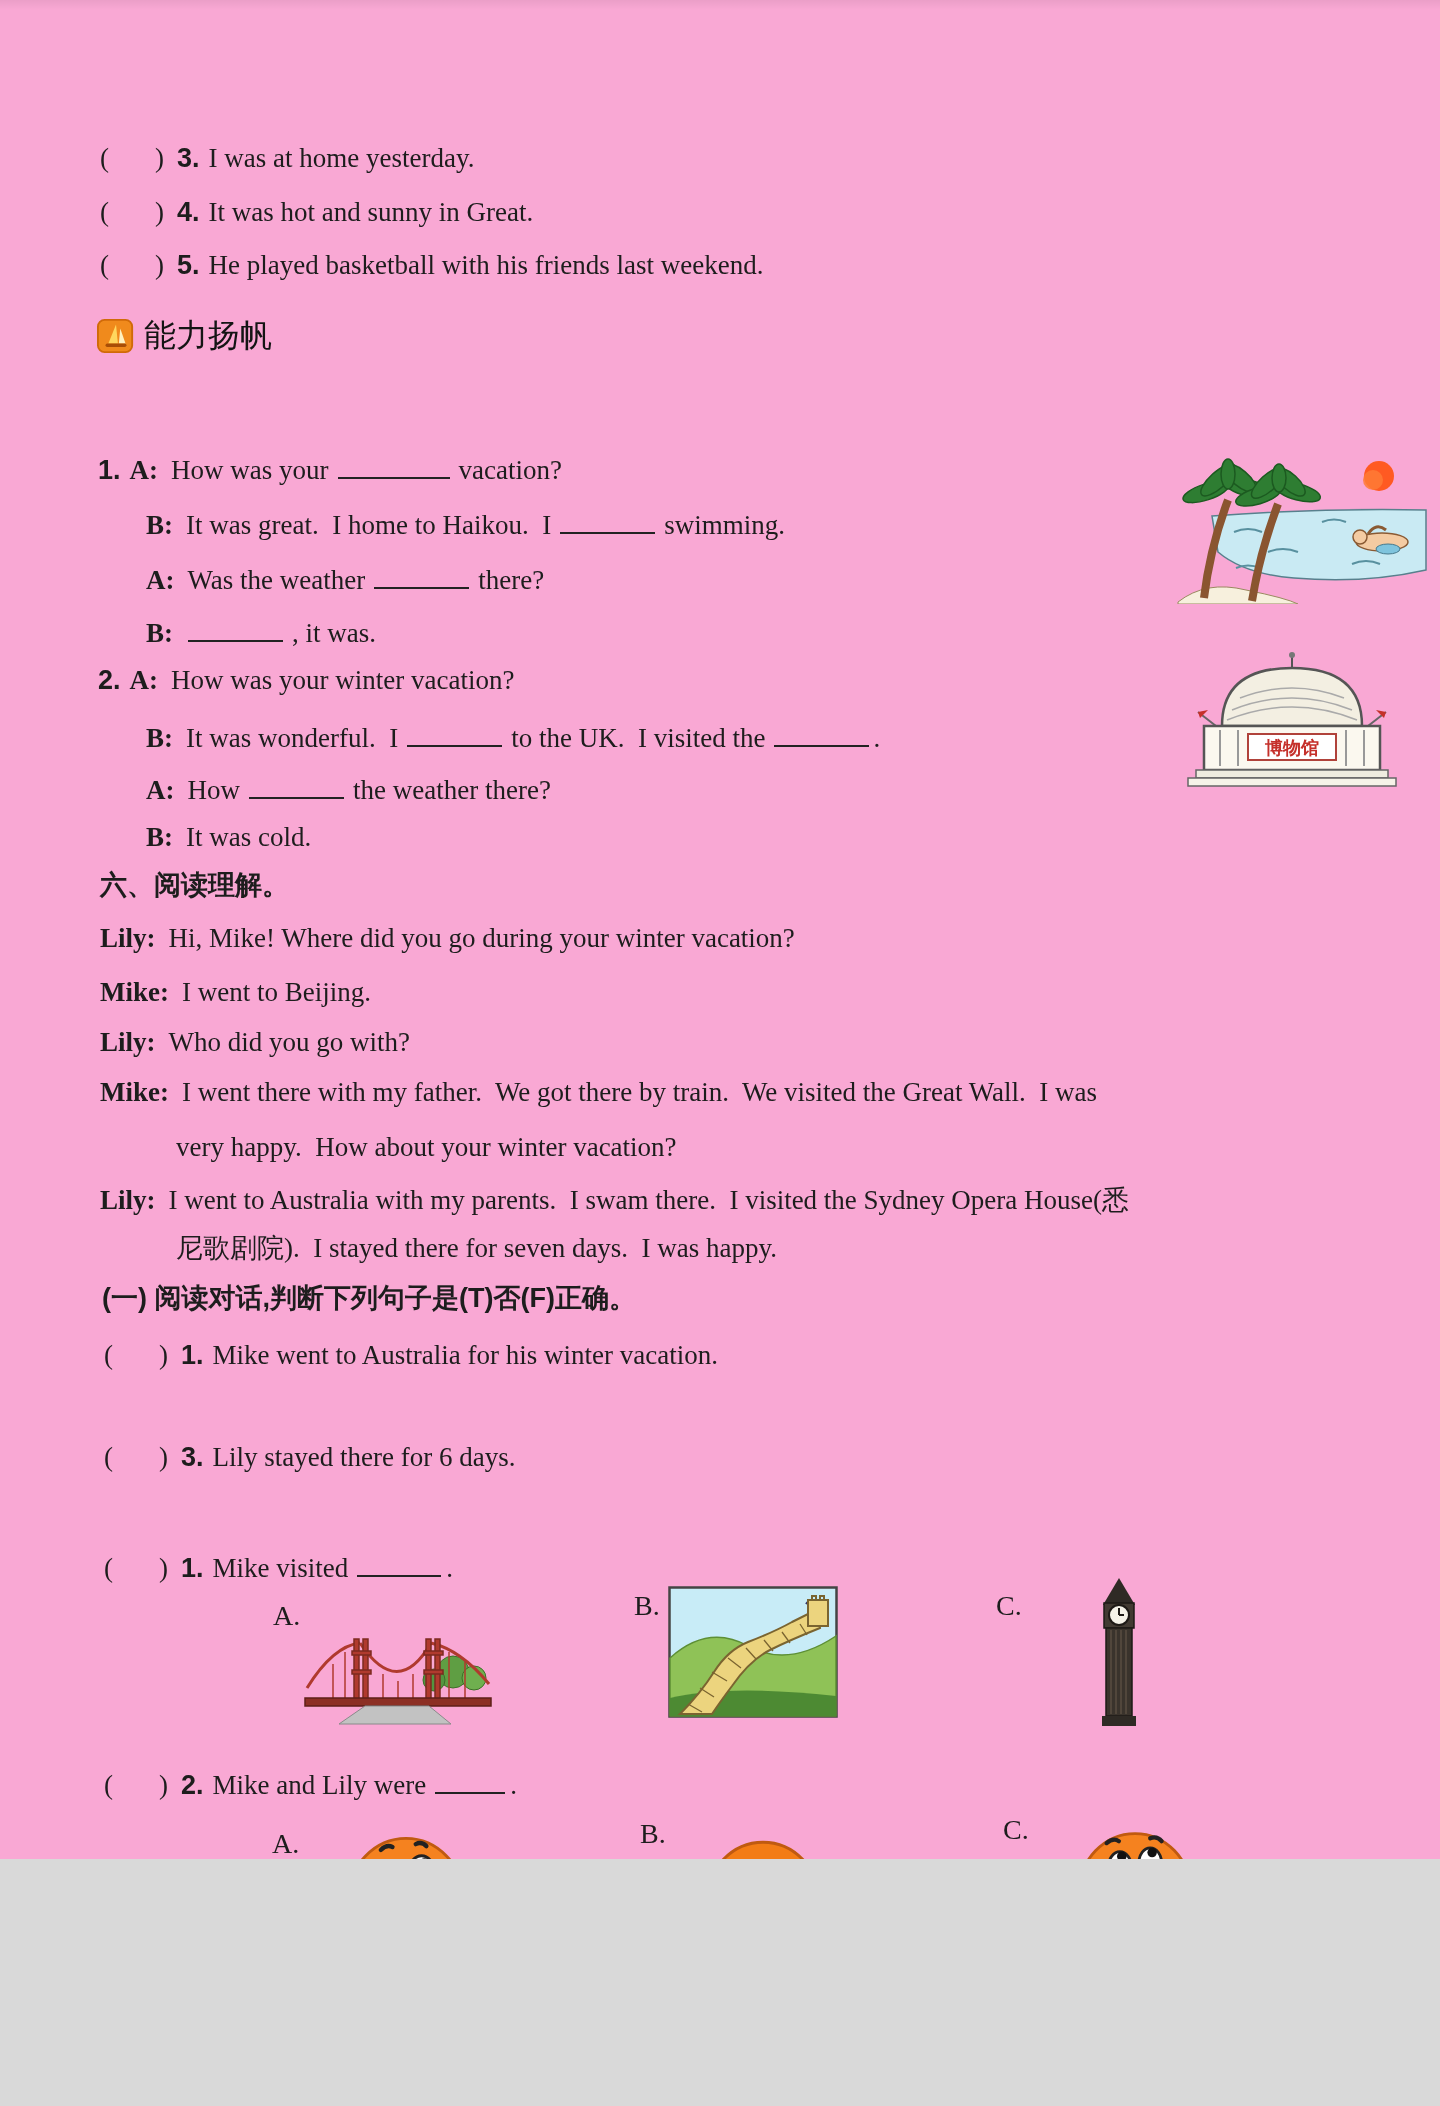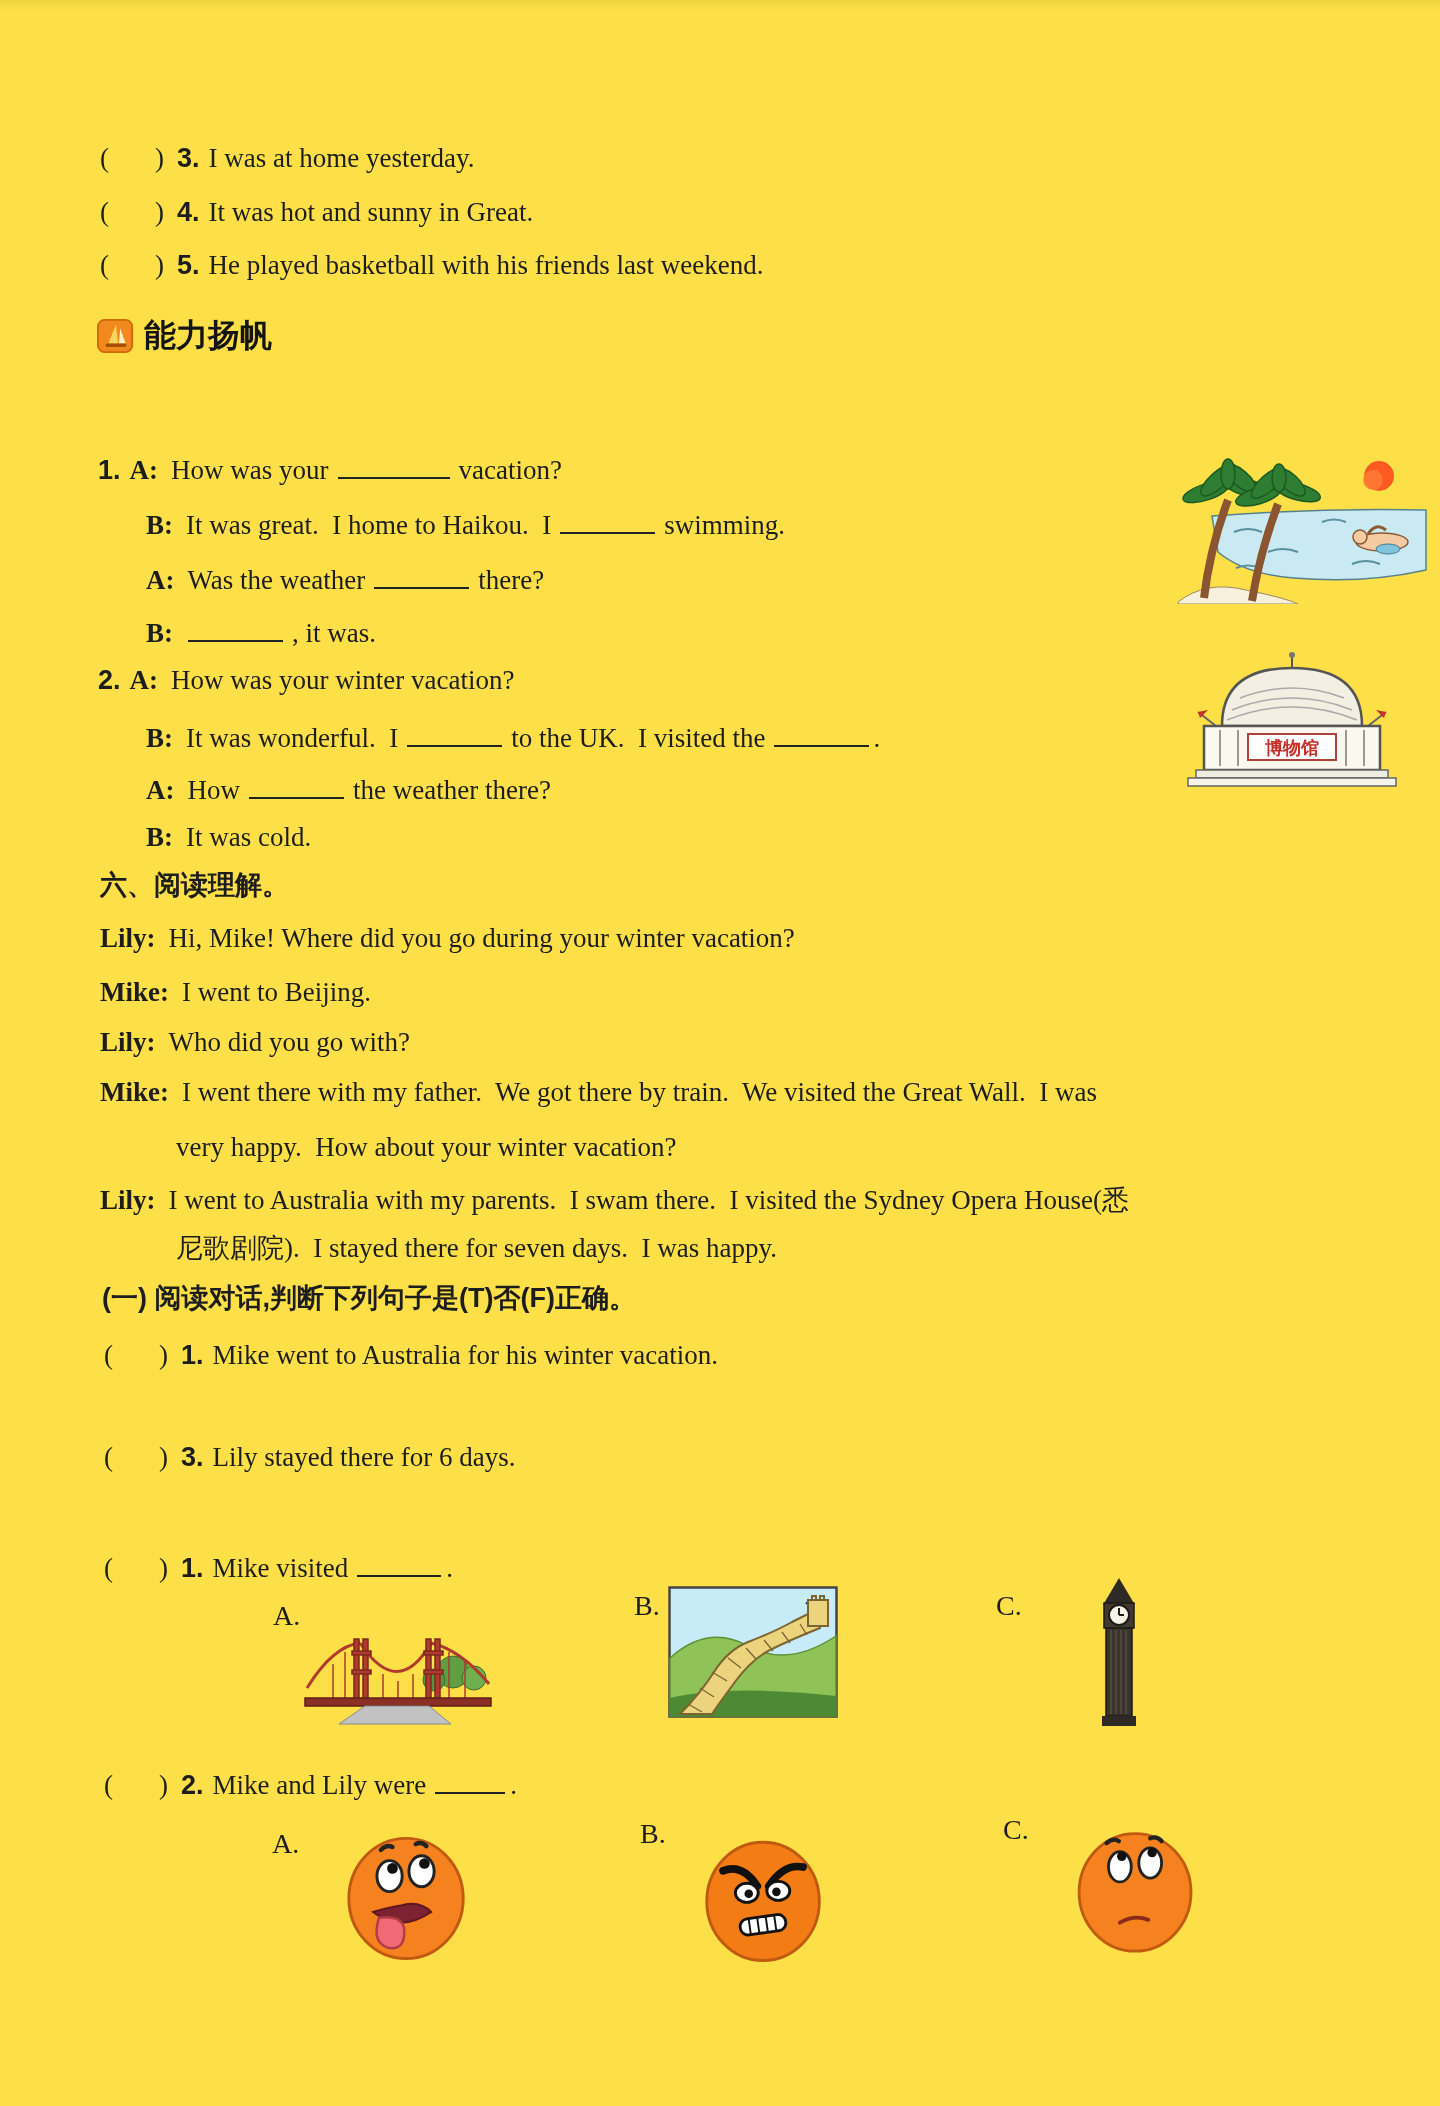--- a/index.html
+++ b/index.html
@@ -1,32 +1,32 @@
 <!DOCTYPE html>
 <html><head>
 <meta charset="utf-8">
 <style>
   html,body{margin:0;padding:0;background:#d9d9d9;}
-  .page{position:relative;width:1440px;height:2106px;margin:0 auto;background:#fde047;overflow:hidden;
+  .page{position:relative;width:1440px;height:1859px;margin:0 auto;background:#f9a8d4;overflow:hidden;
         font-family:"Liberation Serif","DejaVu Serif",serif;color:#1d1d1d;}
   .page::before{content:"";position:absolute;left:0;top:0;right:0;height:10px;
         background:linear-gradient(to bottom,rgba(0,0,0,.06),rgba(0,0,0,0));pointer-events:none;}
   .ln{position:absolute;white-space:pre;font-size:27px;line-height:34px;}
   .n{font-family:"Liberation Sans","DejaVu Sans",sans-serif;font-weight:700;margin-right:9px;}
   .s{font-weight:700;margin-right:13px;}
   .slot{display:inline-block;width:46px;}
   .pc{margin-right:13px;}
   .bl{display:inline-block;width:112px;height:1em;border-bottom:2.5px solid #222;margin:0 9px;}
   .w95{width:95px;}
   .w84{width:84px;margin-right:5px;}
   .w70{width:70px;margin-right:5px;}
   .zh{font-family:"Liberation Sans","DejaVu Sans",sans-serif;font-weight:700;}
   .red{color:#c5302a;}
   .hdr{position:absolute;display:flex;align-items:center;gap:9px;}
-  .hdr-title{font-family:"Liberation Sans","DejaVu Sans",sans-serif;font-weight:700;font-size:32px;color:#141414;}
+  .hdr-title{font-family:"Liberation Sans","DejaVu Sans",sans-serif;font-weight:400;font-size:32px;color:#141414;}
   .opt{position:absolute;font-size:28px;color:#1d1d1d;}
   .abs{position:absolute;}
 </style>
 </head>
 <body>
 
 <div class="page">
 
   <div class="ln" style="left:100px;top:141px"><span>(</span><span class="slot"></span><span class="pc">)</span><b class="n">3.</b><span>I was at home yesterday.</span></div>
   <div class="ln" style="left:100px;top:195px"><span>(</span><span class="slot"></span><span class="pc">)</span><b class="n">4.</b><span>It was hot and sunny in Great.</span></div>

